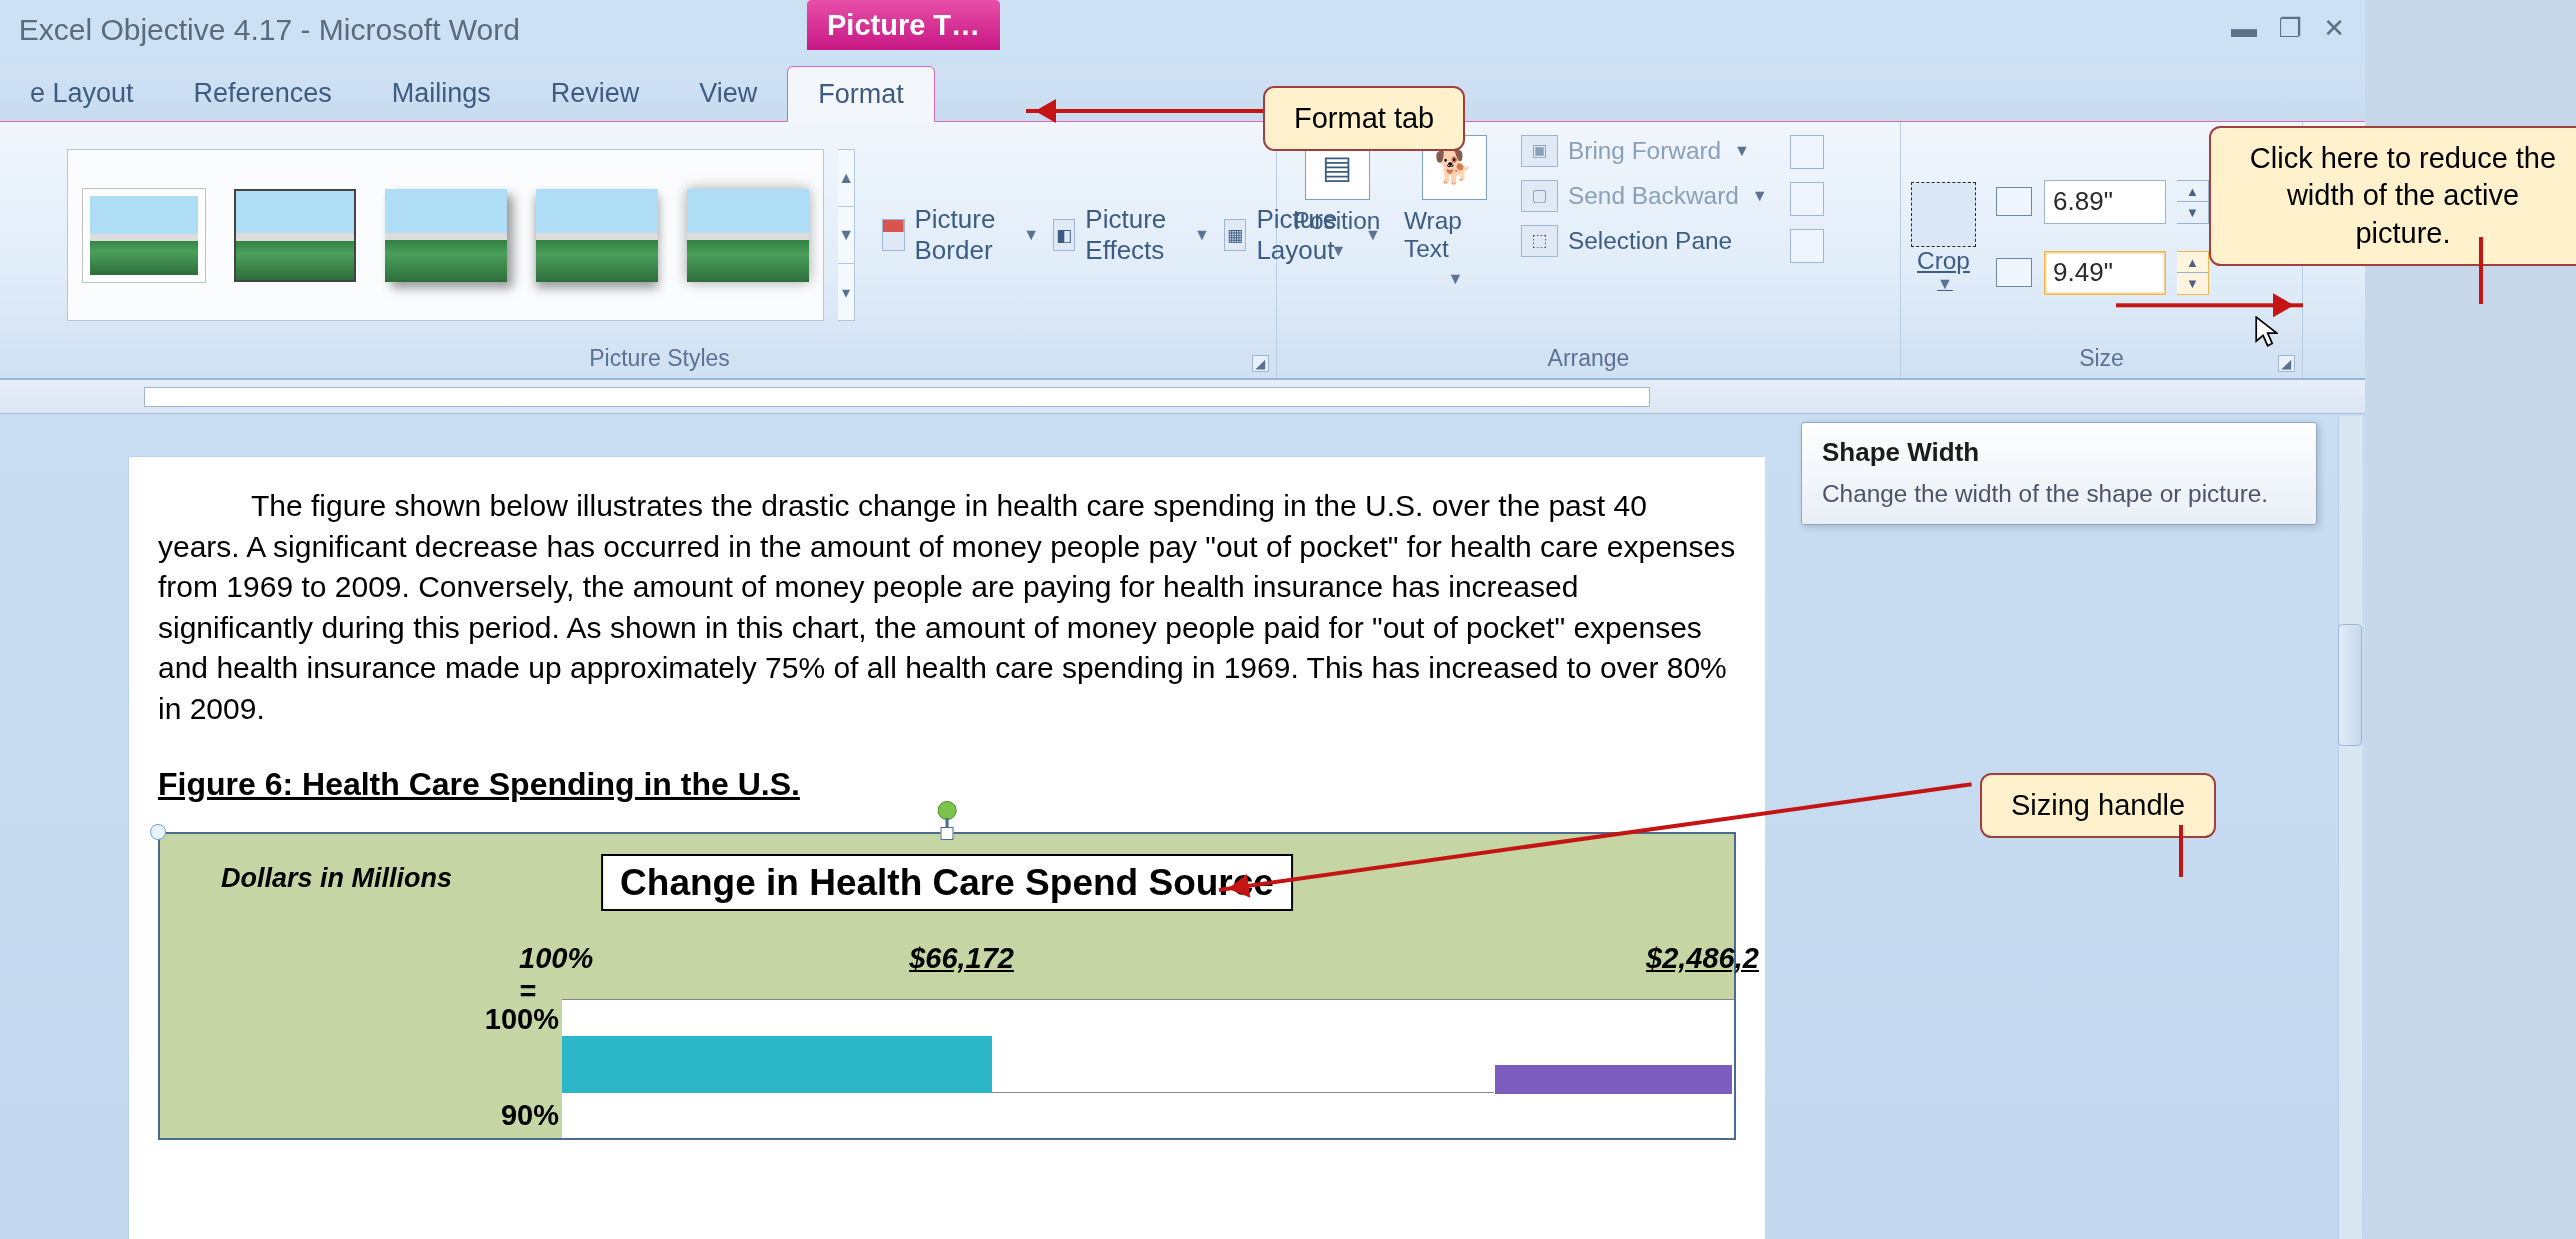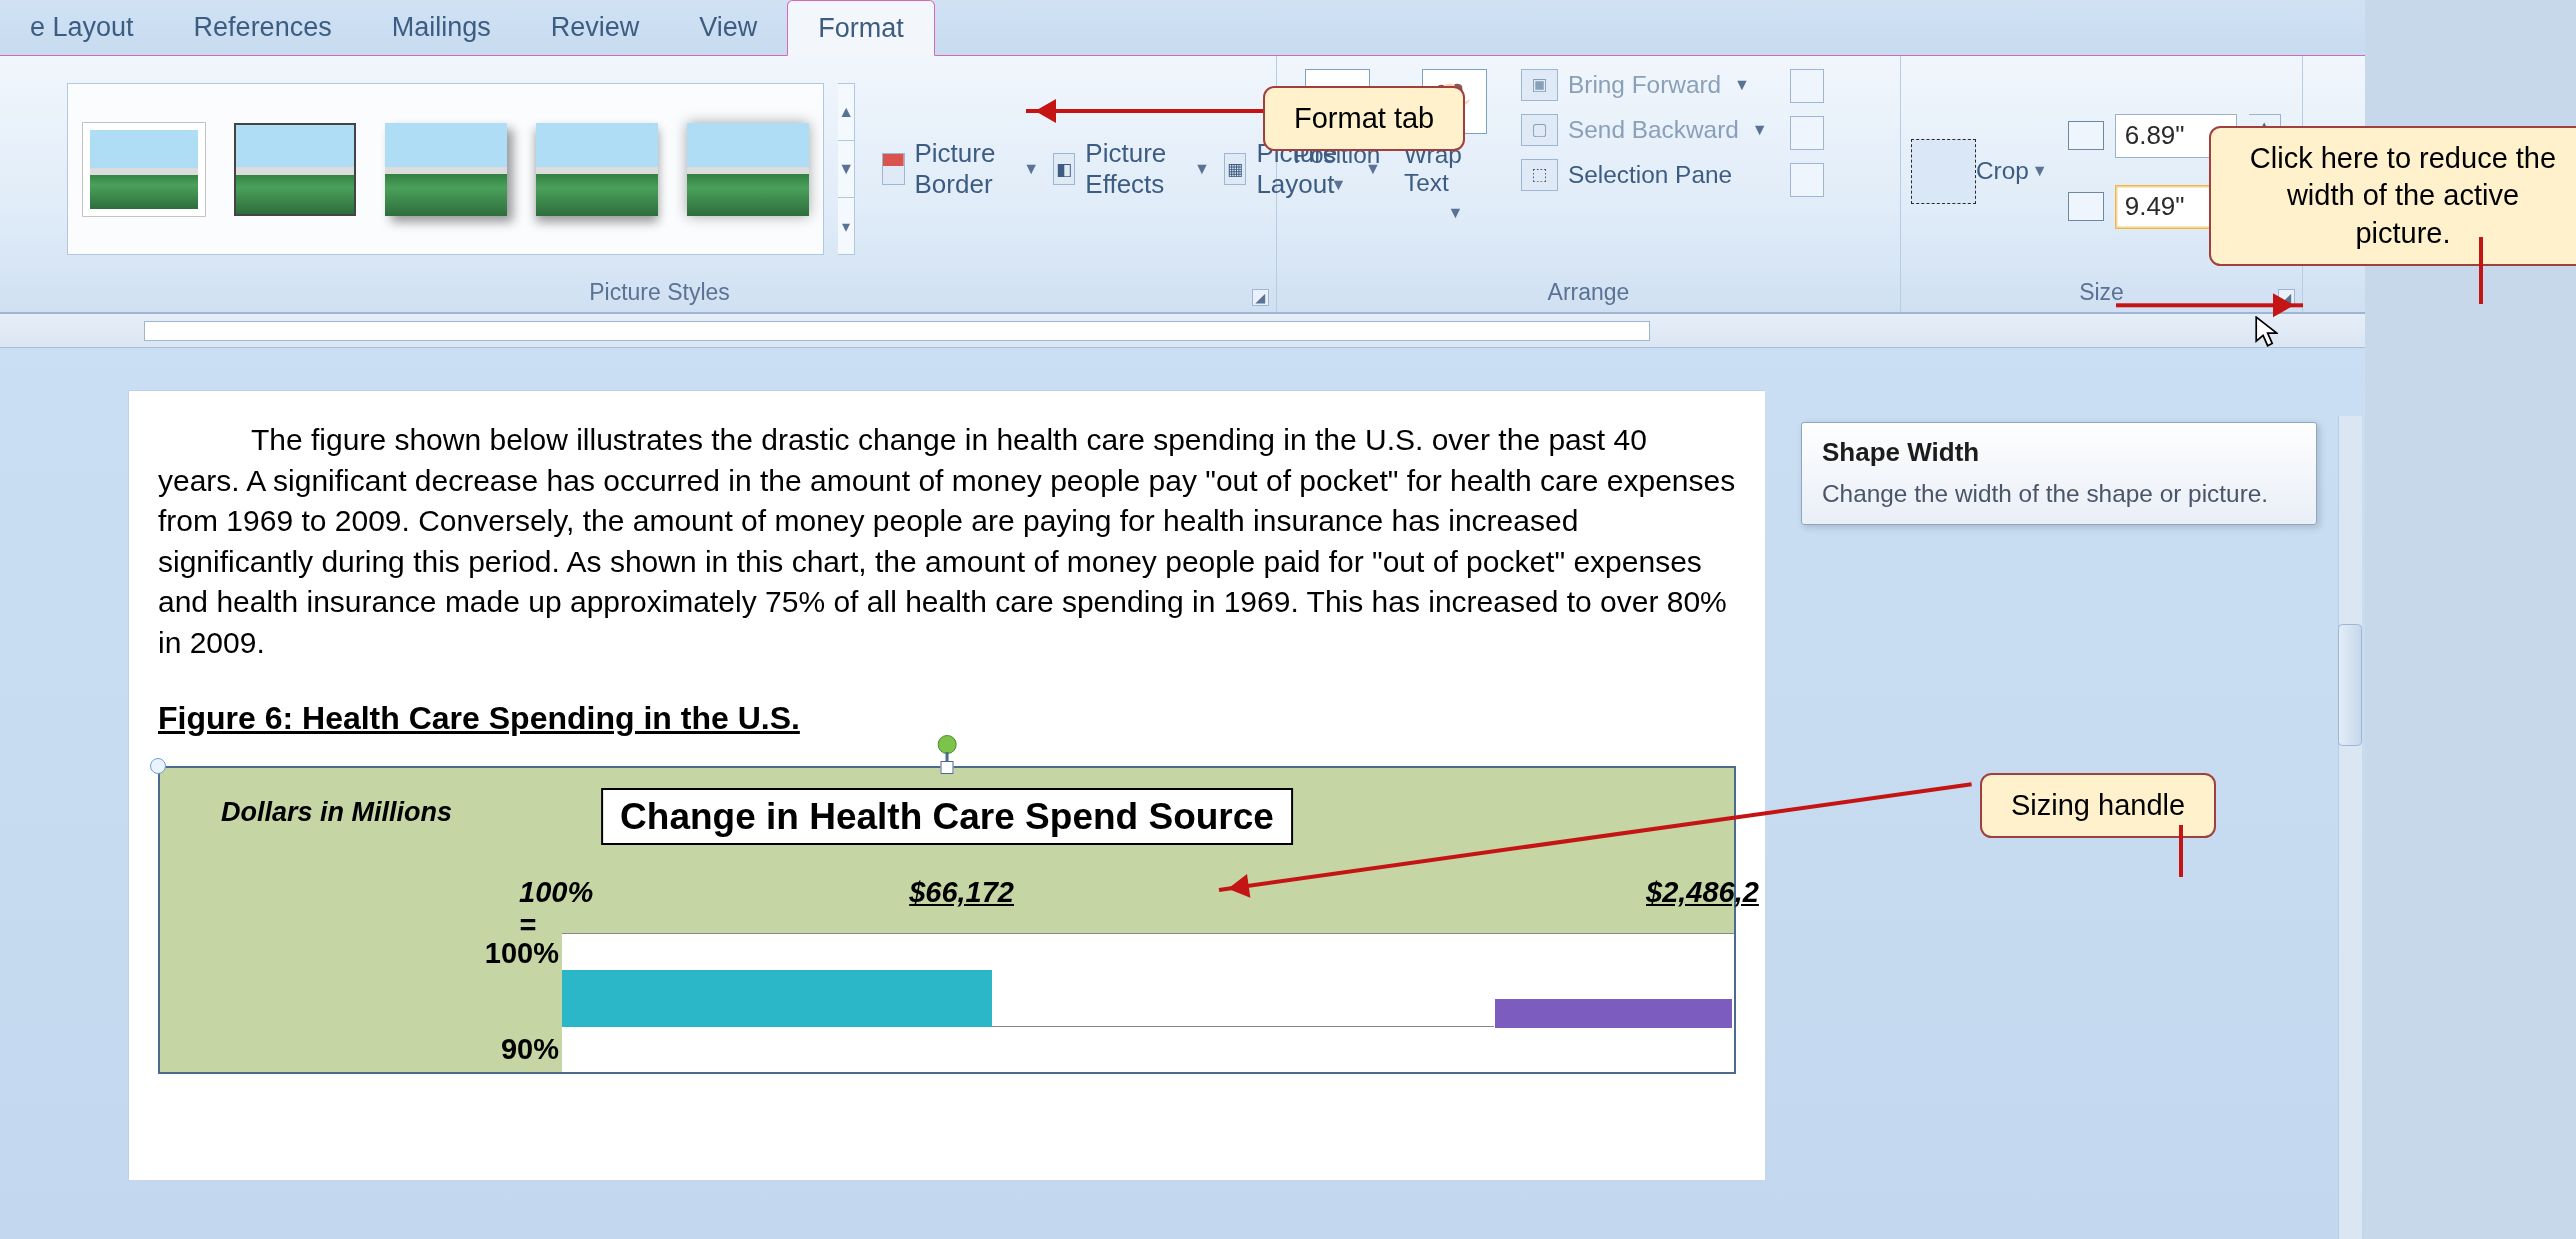--- a/index.html
+++ b/index.html
@@ -180,22 +180,22 @@
   .stack-btns .row.enabled { color:#3d5c82; }
   .stack-side {
     display:flex; flex-direction:column; gap:13px; padding-left:5.7px;
   }
   .stack-side .sicon {
     width:34px; height:34px; border:0.7px solid #9db6d4; background:#eef5fc;
   }
   .size-group { width: 402px; }
   .size-row { flex:1; display:flex; align-items:center; gap:20px; padding-top:4.3px;}
   .crop-btn {
-    display:flex; flex-direction:row; align-items:center;
-    font-size:24.4px; color:#3d5c82;
+    display:flex; flex-direction:column; align-items:center;
+    font-size:24.4px; color:#3d5c82;text-decoration:underline;
   }
   .crop-btn .cicon {
     width:65px; height:65px;
     border:1.4px dashed #2a2a2a;
     position:relative;
     background:#d9e7f6;
   }
   .dims { display:flex; flex-direction:column; gap:27px; }
   .dim-row { display:flex; align-items:center; gap:11.5px; }
   .dim-icon { width:36px; height:29px; border:0.7px solid #6d87a6; background:#eef5fc; }
@@ -379,20 +379,29 @@
     pointer-events:none;
   }
   .cursor svg { width:100%; height:100%; }
   .tag-pad { width:43px; }
 </style>
 </head>
 <body>
 
 <div class="window">
 
+  <div class="titlebar">
+    <div class="title-text">Excel Objective 4.17  -  Microsoft Word</div>
+    <div class="contextual-tab">Picture T…</div>
+    <div class="win-controls">
+      <span>▬</span>
+      <span>❐</span>
+      <span>✕</span>
+    </div>
+  </div>
 
   <div class="tabbar">
     <div class="tab">e Layout</div>
     <div class="tab">References</div>
     <div class="tab">Mailings</div>
     <div class="tab">Review</div>
     <div class="tab">View</div>
     <div class="tab active">Format</div>
   </div>
 

